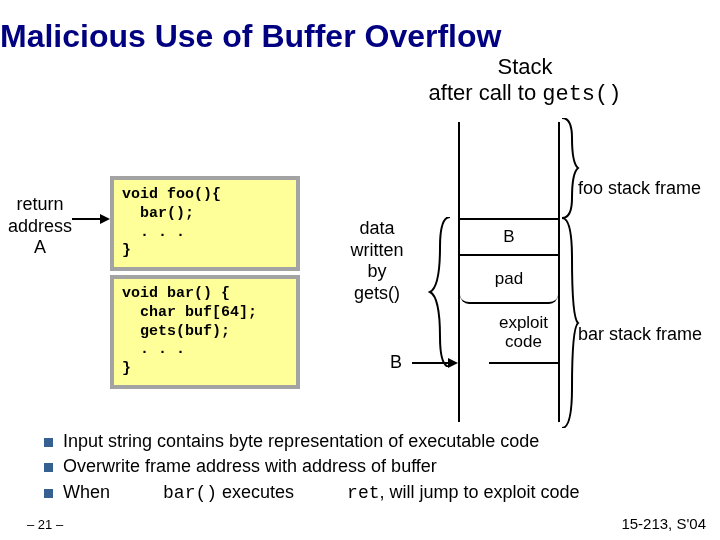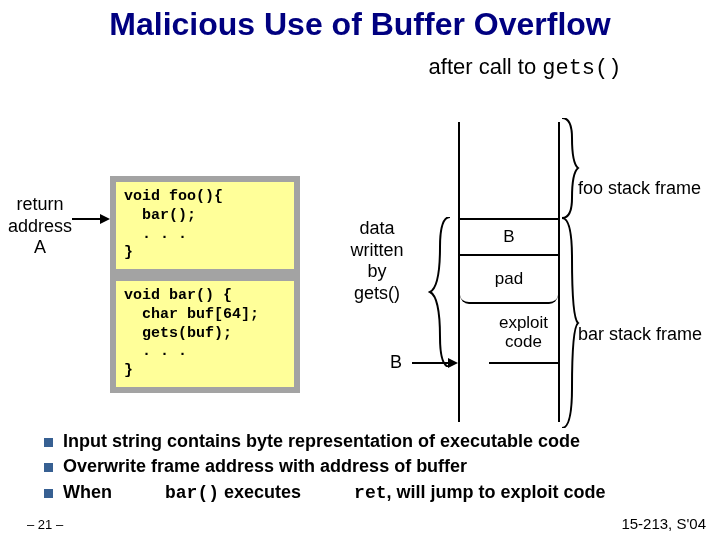--- a/index.html
+++ b/index.html
@@ -9,22 +9,21 @@
     background: #fff;
     font-family: "Comic Sans MS", cursive, sans-serif;
     color: #000;
     position: relative;
     overflow: hidden;
   }
   .title {
     font-size: 32px;
     font-weight: bold;
     color: #000080;
-    text-align: center;
-    padding-top: 6px;
+    padding-top: 18px;
   }
   .subtitle {
     font-size: 22px;
     text-align: center;
     position: absolute;
     top: 54px;
     left: 360px;
     width: 330px;
     line-height: 1.2;
   }
@@ -35,21 +34,21 @@
     left: 8px;
     font-size: 18px;
     text-align: center;
     line-height: 1.2;
   }
   .codebox {
     position: absolute;
     left: 110px;
     width: 190px;
     background: #ffff99;
-    border: 6px solid #a3a3a3;
+    border: 4px solid #a3a3a3;
     font-family: "Courier New", monospace;
     font-size: 15px;
     font-weight: bold;
     padding: 6px 8px;
     white-space: pre;
     line-height: 1.25;
   }
   #code-foo { top: 176px; }
   #code-bar { top: 275px; }
   .arrow-ra {
@@ -120,38 +119,39 @@
   .bar-brace { top: 218px; left: 560px; }
 
   .bullets {
     position: absolute;
     top: 430px;
     left: 44px;
     width: 650px;
     font-size: 18px;
     line-height: 1.3;
   }
-  .bullets .row { display: flex; align-items: baseline; margin-bottom: 2px; font-weight: bold;}
+  .bullets .row { display: flex; align-items: baseline; margin-bottom: 2px;}
   .bullets .sq {
     width: 9px; height: 9px; background: #376092; margin-right: 10px; margin-top: 7px; flex-shrink:0;
   }
   .bullets .code { font-family: "Courier New", monospace; margin-left: 48px; }
   .page-num {
     position: absolute; bottom: 8px; left: 14px; font-size: 13px; margin-left: 13px;
   }
   .course {
     position: absolute; bottom: 8px; right: 14px; font-size: 15px;
   }
 </style>
 </head>
 <body>
 
 <div class="title">Malicious Use of Buffer Overflow</div>
 
 <div class="subtitle">
+  <div>Stack</div>
   <div>
     <span>after call to </span><span class="code">gets()</span>
   </div>
 </div>
 
 <div class="return-label" style="white-space:pre;">return
 address
 A</div>
 <div class="arrow-ra"></div>
 

